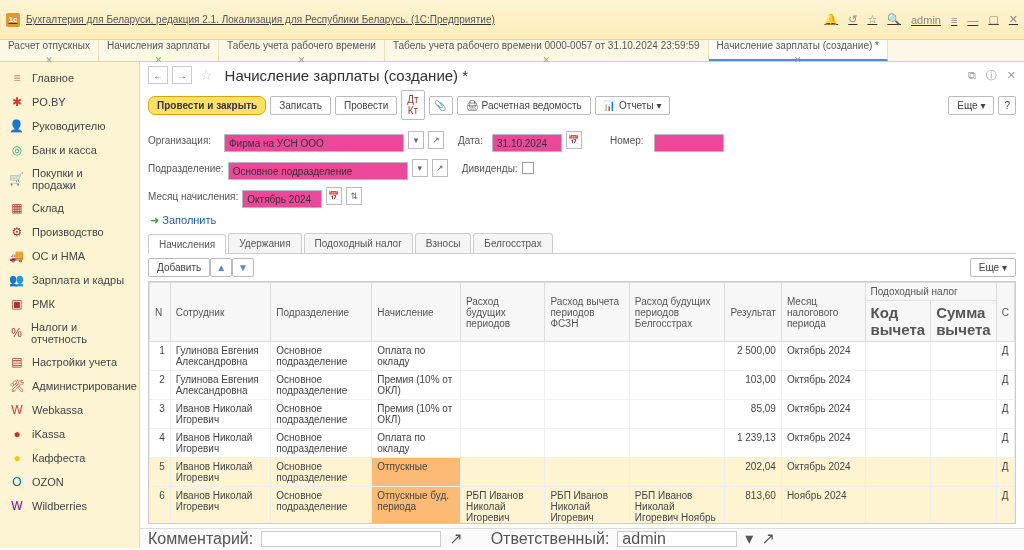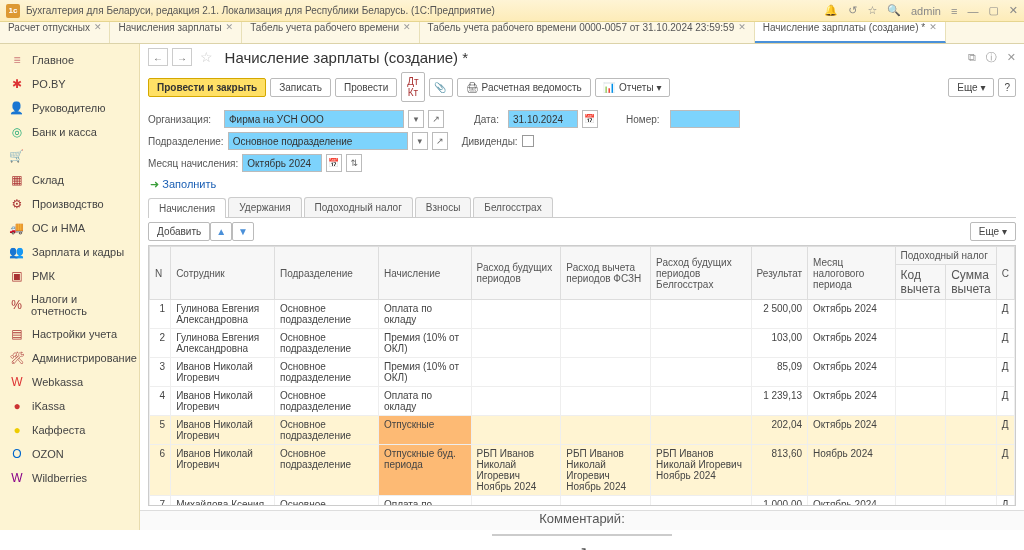--- a/index.html
+++ b/index.html
@@ -1,72 +1,72 @@
 <!DOCTYPE html>
 <html><head>
 <meta charset="utf-8">
 <style>
 * { box-sizing: border-box; margin: 0; padding: 0; font-family: Arial, sans-serif; }
 body { width: 1024px; height: 550px; overflow: hidden; font-size: 11px; color: #333; background: #fff; }
 
-.titlebar { height: 22px; background: linear-gradient(#fef4d5,#fdecb8); display: flex; align-items: center; padding: 0 6px; border-bottom: 1px solid #e6d58f; }
+.titlebar { height: 40px; background: linear-gradient(#fef4d5,#fdecb8); display: flex; align-items: center; padding: 0 6px; border-bottom: 1px solid #e6d58f; text-decoration: underline; }
 .titlebar .logo { width: 14px; height: 14px; background: #d93; border-radius: 2px; display: flex; align-items: center; justify-content: center; color: #fff; font-size: 8px; font-weight: bold; }
 .titlebar .title { margin-left: 6px; font-size: 10px; color: #555; flex: 1; }
 .titlebar .sysicons { display: flex; gap: 10px; align-items: center; color: #888; }
 .titlebar .sysicons span { cursor: pointer; }
 
 .tabsbar { height: 22px; background: #fdf8e6; display: flex; align-items: stretch; border-bottom: 1px solid #dcd3a9; font-size: 10px; }
-.tabsbar .tab { padding: 0 8px; display: flex; border-right: 1px solid #e8e0b8; color: #555; gap: 4px; cursor: pointer; }
+.tabsbar .tab { padding: 0 8px; display: flex; align-items: center; border-right: 1px solid #e8e0b8; color: #555; gap: 4px; cursor: pointer; flex-direction: column; }
 .tabsbar .tab.active { background: #fff; border-bottom: 2px solid #4a90d9; }
 .tabsbar .tab .x { color: #999; font-size: 9px; }
 
 .mainwrap { display: flex; height: 486px; }
 .sidebar { width: 140px; background: #fdf4d3; border-right: 1px solid #e8dcae; padding: 4px 0; overflow: hidden; }
 .sidebar .navitem { display: flex; align-items: center; gap: 8px; padding: 5px 10px; color: #444; cursor: pointer; font-size: 11px; }
 .sidebar .navicon { width: 14px; height: 14px; display: flex; align-items: center; justify-content: center; font-size: 12px; }
 
 .content { flex: 1; display: flex; flex-direction: column; background: #fff; }
 .pagetitle-row { display: flex; align-items: center; padding: 4px 8px; gap: 4px; }
 .pagetitle-row .navbtn { width: 20px; height: 18px; border: 1px solid #ccc; background: #fff; display: flex; align-items: center; justify-content: center; cursor: pointer; font-size: 10px; color: #666; }
 .pagetitle-row h1 { font-size: 15px; font-weight: normal; color: #333; margin-left: 4px; }
 .pagetitle-row .spacer { flex: 1; }
 .pagetitle-row .winicon { color: #999; cursor: pointer; font-size: 11px; margin-left: 6px; }
 
 .toolbar { display: flex; align-items: center; gap: 4px; padding: 2px 8px 6px; }
 .btn { border: 1px solid #bbb; background: #fff; padding: 3px 8px; font-size: 10px; cursor: pointer; border-radius: 2px; color: #444; }
-.btn.primary { background: #ffe066; border-color: #d4a800; font-weight: bold; color: #333; }
+.btn.primary { background: #ffe066; border-color: #d4a800; font-weight: bold; color: #333; border-radius: 7px; }
 .btn.icon { padding: 3px 5px; }
 .toolbar .spacer { flex: 1; }
 
 .formrow { display: flex; align-items: center; padding: 2px 8px; gap: 4px; font-size: 10px; }
 .formrow label { color: #555; min-width: 72px; }
-.formrow .field { border: 1px solid #bbb; padding: 2px 4px; background: #7dd3fc; min-width: 180px; height: 18px; display: flex; align-items: center; }
+.formrow .field { border: 1px solid #bbb; padding: 2px 4px; background: #ec4899; min-width: 180px; height: 18px; display: flex; align-items: center; margin-top: 6px; }
 .formrow .minibtn { width: 16px; height: 18px; border: 1px solid #bbb; background: #fff; display: flex; align-items: center; justify-content: center; cursor: pointer; font-size: 9px; color: #666; }
 
 .link-action { padding: 4px 10px; }
 .link-action a { color: #1a5fb4; text-decoration: none; font-size: 11px; cursor: pointer; }
 .link-action a::before { content: "➜ "; color: #3b9e3b; }
 
 .subtabs { display: flex; border-bottom: 1px solid #ccc; margin: 2px 8px 0; font-size: 10px; }
 .subtabs .stab { padding: 4px 10px; border: 1px solid #ccc; border-bottom: none; background: #f5f5f5; margin-right: 2px; cursor: pointer; color: #555; border-radius: 3px 3px 0 0; }
 .subtabs .stab.active { background: #fff; position: relative; top: 1px; }
 
 .tabletoolbar { display: flex; gap: 0; padding: 4px 8px; align-items: center; }
 .tabletoolbar .spacer { flex: 1; }
 
 .tablewrap { flex: 1; margin: 0 8px 4px; border: 1px solid #ccc; overflow: auto; position: relative; }
 table { border-collapse: collapse; width: 100%; font-size: 10px; }
 thead th { background: #f7f7f7; border: 1px solid #ddd; padding: 3px 5px; font-weight: normal; color: #555; text-align: left; position: sticky; top: 0; }
-thead tr.sub th { font-size: 12px; }
+thead tr.sub th { font-size: 15px; font-weight: bold; }
 tbody td { border: 1px solid #eee; padding: 3px 5px; vertical-align: top; color: #444; }
 tbody tr.highlight td { background: #fff4d2; }
 tbody tr.highlight td.accrual { background: #fdba74; }
 tbody td.num { text-align: right; }
 
-.footerbar { height: 20px; border-top: 1px solid #ddd; display: flex; align-items: center; padding: 0 8px; gap: 8px; font-size: 13px; color: #555; background: #fafafa; flex-direction: column; }
+.footerbar { height: 20px; border-top: 1px solid #ddd; display: flex; align-items: center; padding: 0 8px; gap: 8px; font-size: 16px; color: #555; background: #fafafa; }
 .footerbar .field { border: 1px solid #ccc; height: 16px; min-width: 180px; background: #fff; padding: 0 4px; display: flex; align-items: center; }
 
 .checkbox { width: 12px; height: 12px; border: 1px solid #999; display: inline-block; }
 </style>
 </head>
 <body>
 
 <div class="titlebar">
   <div class="logo">1с</div>
   <div class="title">Бухгалтерия для Беларуси, редакция 2.1. Локализация для Республики Беларусь. (1С:Предприятие)</div>
@@ -120,20 +120,21 @@
       <div class="navitem">
         <span class="navicon" style="color:#c55">👤</span>
         <span>Руководителю</span>
       </div>
       <div class="navitem">
         <span class="navicon" style="color:#2a7">◎</span>
         <span>Банк и касса</span>
       </div>
       <div class="navitem">
         <span class="navicon" style="color:#a33">🛒</span>
+        <span>Покупки и продажи</span>
       </div>
       <div class="navitem">
         <span class="navicon" style="color:#a33">▦</span>
         <span>Склад</span>
       </div>
       <div class="navitem">
         <span class="navicon" style="color:#a33">⚙</span>
         <span>Производство</span>
       </div>
       <div class="navitem">
@@ -206,21 +207,21 @@
       <div class="spacer"></div>
       <button class="btn"><span>Еще</span> ▾</button>
       <button class="btn icon">?</button>
     </div>
 
     <div class="formrow">
       <label>Организация:</label>
       <div class="field">Фирма на УСН ООО</div>
       <div class="minibtn">▾</div>
       <div class="minibtn">↗</div>
-      <label style="min-width:30px;margin-left:26px">Дата:</label>
+      <label style="min-width:30px;margin-left:10px">Дата:</label>
       <div class="field" style="min-width:70px">31.10.2024</div>
       <div class="minibtn">📅</div>
       <label style="min-width:40px;margin-left:24px">Номер:</label>
       <div class="field" style="min-width:70px"></div>
     </div>
 
     <div class="formrow">
       <label>Подразделение:</label>
       <div class="field">Основное подразделение</div>
       <div class="minibtn">▾</div>

